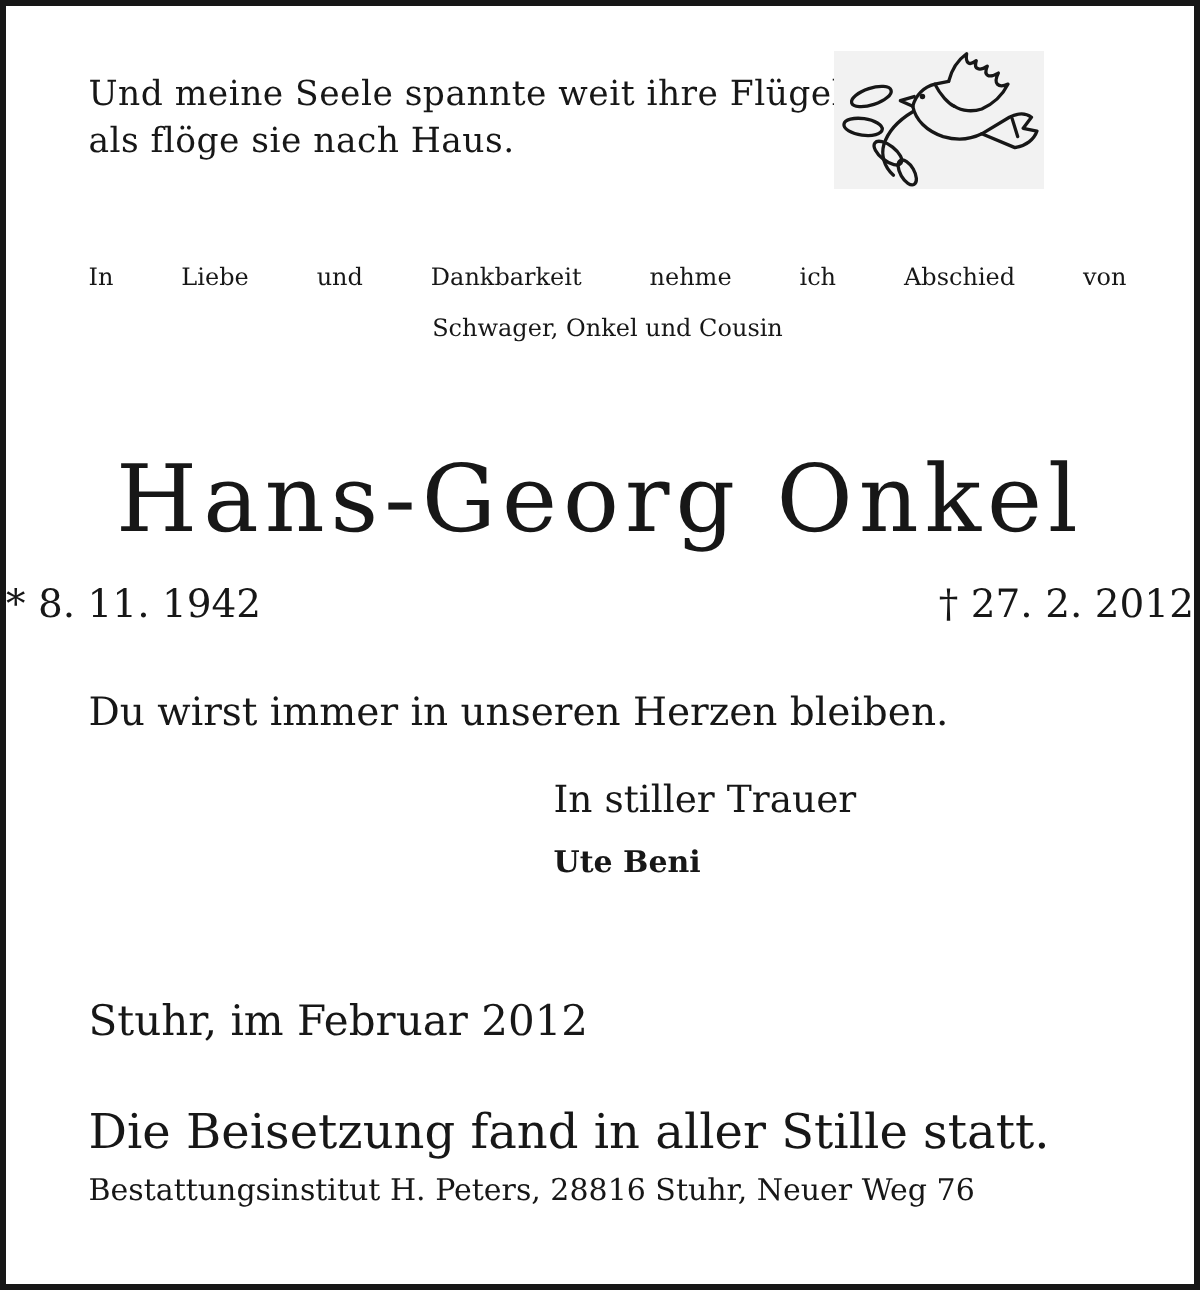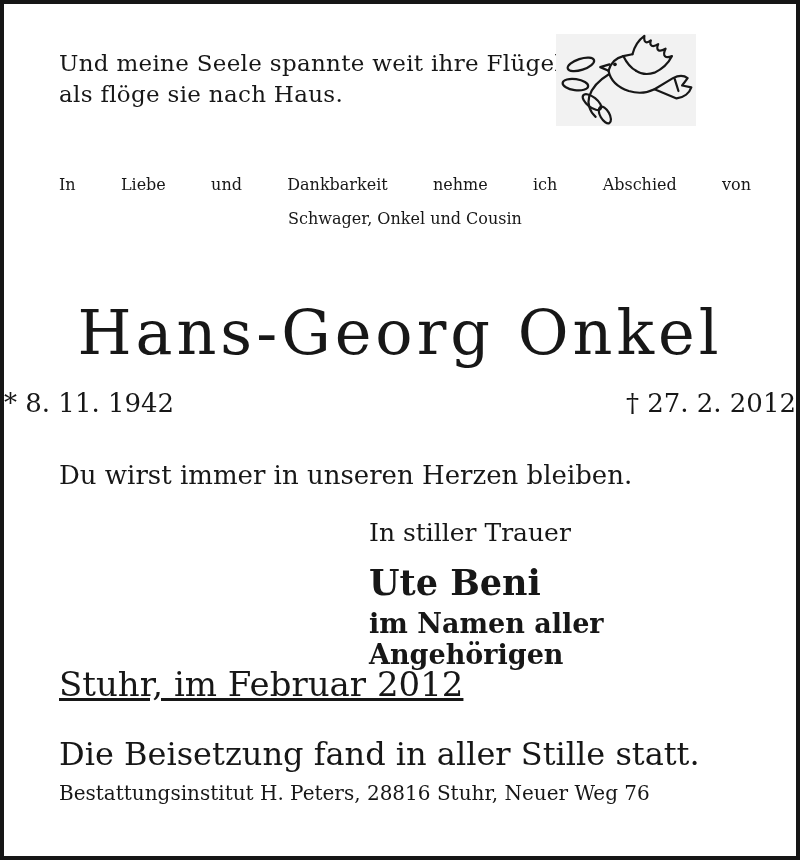--- a/index.html
+++ b/index.html
@@ -51,27 +51,26 @@
     font-size: 26px;
   }
 
   .remembrance {
     left: 55px; top: 456px;
     font-size: 26px;
   }
 
   .mourners { left: 345px; top: 514px; margin-left: 20px; }
   .mourners .m-intro { font-size: 25px; margin-bottom: 15px; }
-  .mourners .m-name { font-size: 35px; font-weight: bold; margin-bottom: 5px; }
+  .mourners .m-name { font-size: 20px; font-weight: bold; margin-bottom: 5px; }
   .mourners .m-add  { font-size: 27px; font-weight: bold; }
 
   .place-date {
     left: 55px; top: 660px;
-    font-size: 34px;
-    text-decoration: underline;
+    font-size: 28px;
   }
   .funeral-note {
     left: 55px; top: 731px;
     font-size: 32px;
   }
   .funeral-home {
     left: 55px; top: 777px;
     font-size: 20px;
   }
 </style>
@@ -115,21 +114,20 @@
   <div class="abs dates">
     <span>* 8. 11. 1942</span>
     <span>† 27. 2. 2012</span>
   </div>
 
   <div class="abs remembrance">Du wirst immer in unseren Herzen bleiben.</div>
 
   <div class="abs mourners">
     <div class="m-intro">In stiller Trauer</div>
     <div class="m-name">Ute Beni</div>
-    <div class="m-add">im Namen aller Angehörigen</div>
   </div>
 
   <div class="abs place-date">Stuhr, im Februar 2012</div>
 
   <div class="abs funeral-note">Die Beisetzung fand in aller Stille statt.</div>
 
   <div class="abs funeral-home">Bestattungsinstitut H. Peters, 28816 Stuhr, Neuer Weg 76</div>
 
 </div>
 

